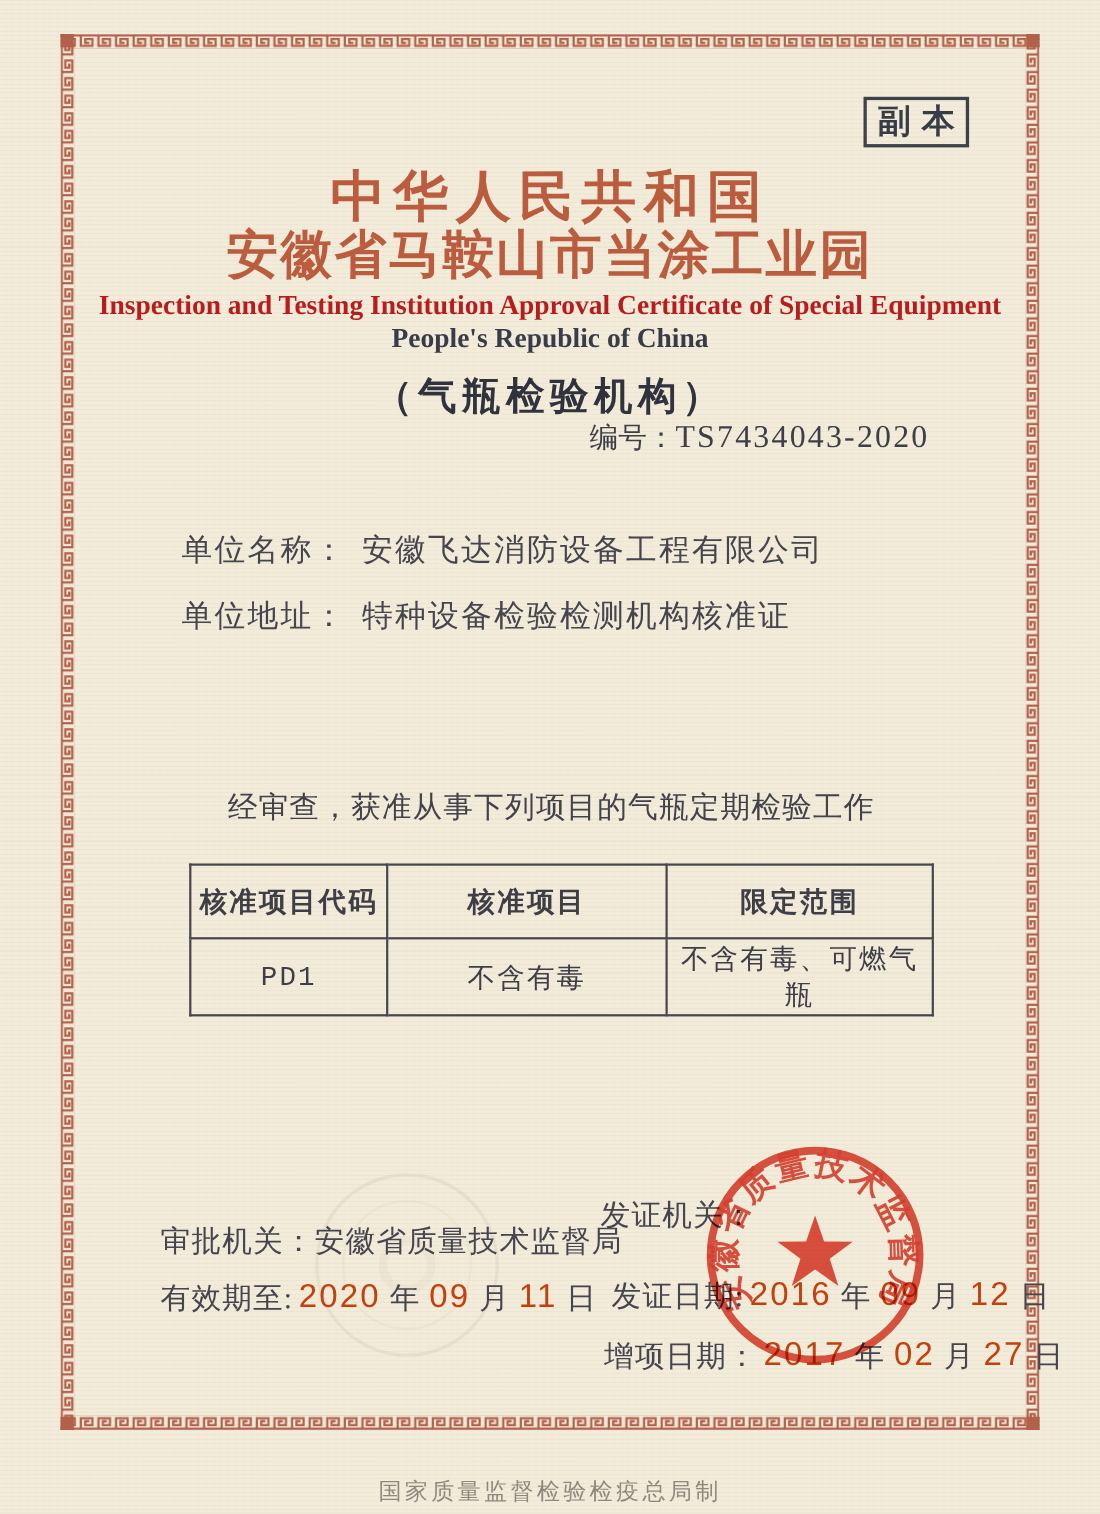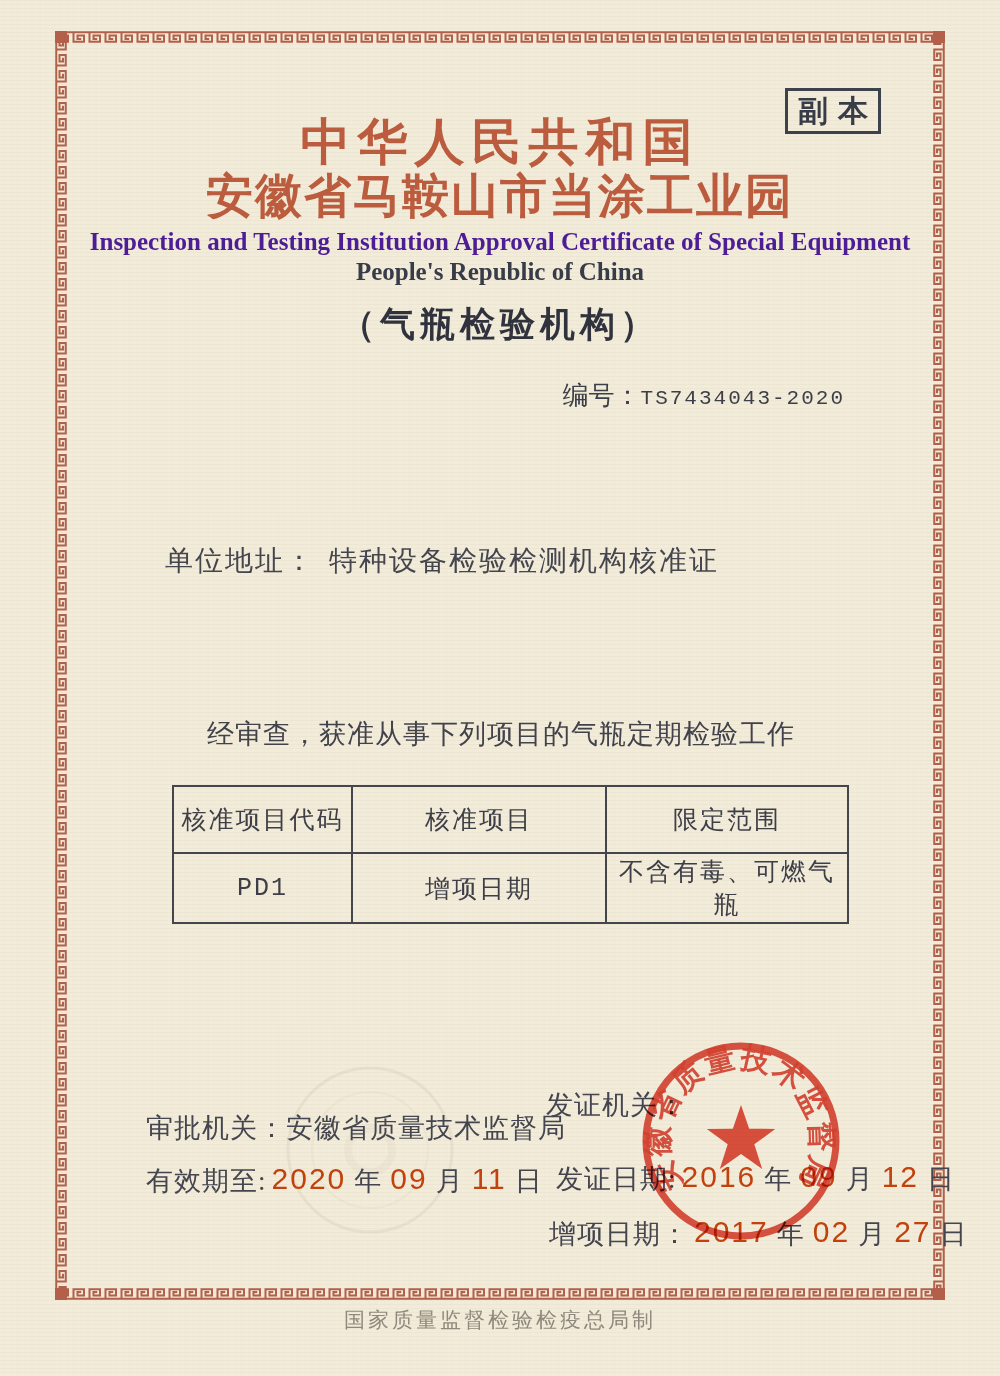--- a/index.html
+++ b/index.html
@@ -13,57 +13,57 @@
     color:#3d3f48;
   }
   
   .page::before{
     content:"";position:absolute;inset:0;pointer-events:none;
     background:
       repeating-linear-gradient(180deg, rgba(120,100,70,.045) 0 1px, rgba(255,255,255,0) 1px 4px),
       repeating-linear-gradient(90deg, rgba(255,255,255,.05) 0 2px, rgba(0,0,0,0) 2px 7px);
   }
   .abs{position:absolute;line-height:1.15;white-space:nowrap;}
-  .centered{left:0;right:0;text-align:center;}
+  .centered{left:0;right:0;text-align:center;margin-top:36px;}
 
   .copy-stamp{
     left:785px;top:88px;width:96px;height:46px;
     border:3px solid #3c414c;
     display:flex;align-items:center;justify-content:space-between;
     padding:0 10px;box-sizing:border-box;
     font-size:30px;font-weight:bold;color:#383c47;
   }
 
   .title-cn-1{top:114px;font-size:50px;font-weight:bold;color:#bb5c3e;letter-spacing:7px;}
   .title-cn-2{top:169px;font-size:47px;font-weight:bold;color:#bb5c3e;letter-spacing:2px;}
-  .title-en-1{top:228px;font-size:25px;font-weight:bold;color:#4c1d95;}
+  .title-en-1{top:228px;font-size:25px;font-weight:bold;color:#b91c1c;}
   .title-en-2{top:258px;font-size:25px;font-weight:bold;color:#383c48;}
   .category{top:305px;font-size:35px;font-weight:bold;color:#30333e;letter-spacing:5px;}
 
   .cert-no{top:381px;right:155px;font-size:26px;color:#3d3f48;}
-  .cert-no .no-value{font-family:Liberation Mono, monospace;letter-spacing:2px;font-size:21px;}
+  .cert-no .no-value{font-family:Liberation Serif, serif;letter-spacing:2px;font-size:29px;}
 
   .holder-line{left:165px;font-size:28px;color:#45454e;letter-spacing:2px;}
   .holder-name{top:485px;}
   .holder-addr{top:545px;}
   .holder-line .val{margin-left:14px;}
 
   .statement{left:207px;top:719px;font-size:27px;color:#42424b;letter-spacing:1px;}
 
   table.approval{
     position:absolute;left:172px;top:785px;
     border-collapse:collapse;table-layout:fixed;
     font-size:25px;color:#3e3e47;
   }
   table.approval td,table.approval th{
     border:2px solid #45454d;
     text-align:center;font-weight:normal;
     padding:0;letter-spacing:2px;
   }
-  table.approval th{height:65px;}
+  table.approval th{height:65px;font-weight:bold;}
   table.approval td{height:68px;}
   .c1{width:177px;} .c2{width:252px;} .c3{width:240px;}
   .code-cell{font-family:"Liberation Mono","DejaVu Sans Mono",monospace;letter-spacing:1px;}
 
   .f-line{font-size:27px;color:#44454e;letter-spacing:1px;}
   .f-line .num{
     font-family:"Liberation Sans","DejaVu Sans",sans-serif;
     font-size:30px;color:#c2410c;letter-spacing:2px;margin:0 5px;
     position:relative;top:-1px;
   }
@@ -117,36 +117,39 @@
   <div class="abs centered title-cn-1">中华人民共和国</div>
   <div class="abs centered title-cn-2">安徽省马鞍山市当涂工业园</div>
   <div class="abs centered title-en-1">Inspection and Testing Institution Approval Certificate of Special Equipment</div>
   <div class="abs centered title-en-2">People's Republic of China</div>
   <div class="abs centered category">（气瓶检验机构）</div>
 
   <div class="abs cert-no">
     <span>编号：</span><span class="no-value">TS7434043-2020</span>
   </div>
 
+  <div class="abs holder-line holder-name">
+    <span>单位名称：</span><span class="val">安徽飞达消防设备工程有限公司</span>
+  </div>
   <div class="abs holder-line holder-addr">
     <span>单位地址：</span><span class="val">特种设备检验检测机构核准证</span>
   </div>
 
   <div class="abs statement">经审查，获准从事下列项目的气瓶定期检验工作</div>
 
   <table class="approval">
     <tbody>
         <tr>
       <th class="c1">核准项目代码</th>
       <th class="c2">核准项目</th>
       <th class="c3">限定范围</th>
     </tr>
     <tr>
       <td class="code-cell">PD1</td>
-      <td>增项日期</td>
+      <td>不含有毒</td>
       <td>不含有毒、可燃气瓶</td>
     </tr>
   </tbody>
     </table>
 
   <svg class="emboss-wrap" width="174" height="174" aria-hidden="true">
     <circle cx="87" cy="87" r="82" fill="none" stroke="rgba(150,130,100,0.22)" stroke-width="3"></circle>
     <circle cx="87" cy="87" r="58" fill="none" stroke="rgba(150,130,100,0.12)" stroke-width="2"></circle>
     <circle cx="87" cy="87" r="22" fill="none" stroke="rgba(150,130,100,0.10)" stroke-width="8"></circle>
   </svg>

